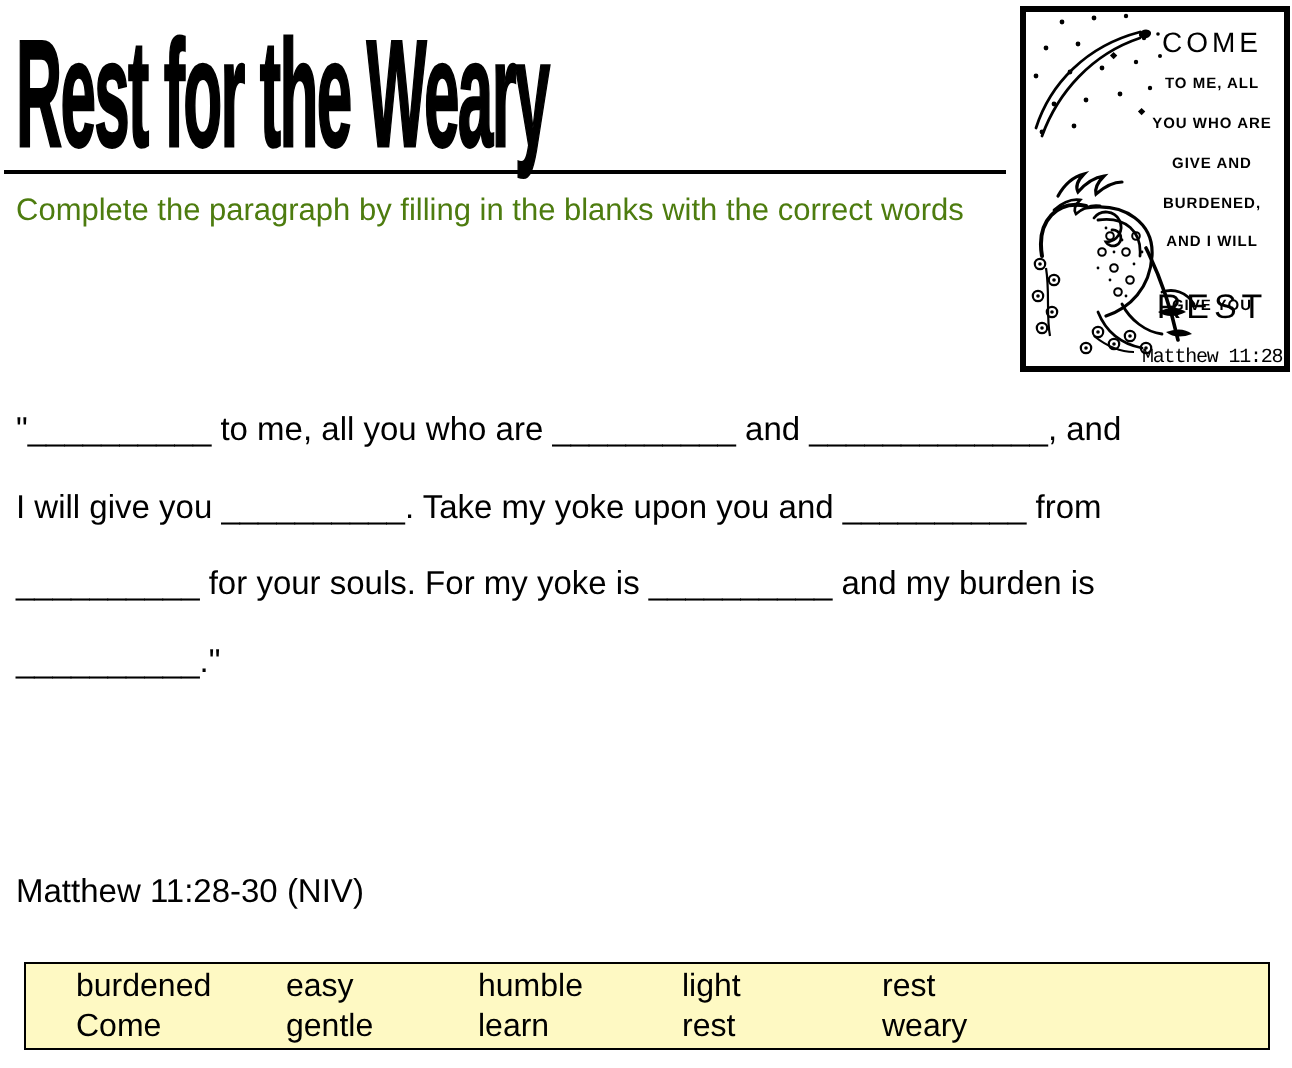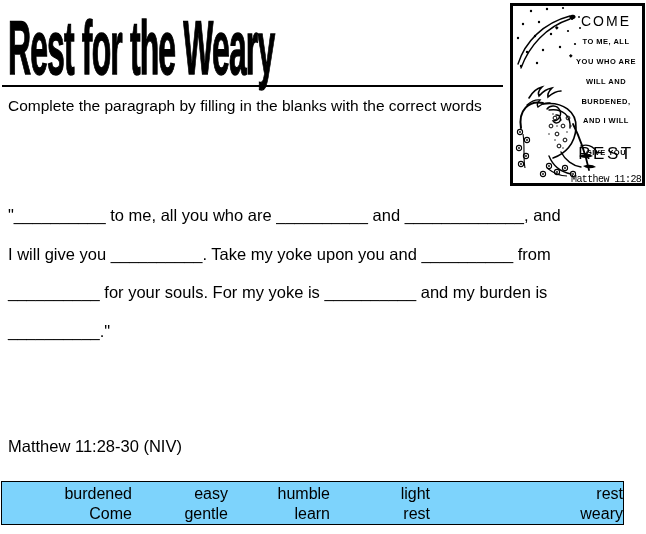--- a/index.html
+++ b/index.html
@@ -14,21 +14,21 @@
   .title{
     position:absolute;left:8px;top:10px;
     font-size:76px;font-weight:bold;line-height:76px;
     letter-spacing:-2px;white-space:nowrap;
     transform:scaleX(0.42);transform-origin:0 0;
     -webkit-text-stroke:1.4px #000;
   }
   .title-rule{position:absolute;left:2px;top:85px;width:501px;height:2px;background:#000;}
 
   
-  .instructions{position:absolute;left:8px;top:95px;font-size:15.5px;line-height:21px;color:#000000;}
+  .instructions{position:absolute;left:8px;top:95px;font-size:15.5px;line-height:21px;color:#4d7c0f;}
 
   
   .clipart{
     position:absolute;left:510px;top:3px;width:135px;height:183px;
     border:3px solid #000;box-sizing:border-box;background:#fff;
   }
   .clipart svg{position:absolute;left:0;top:0;}
   .clip-text{position:absolute;left:58px;right:1px;top:0;bottom:0;}
   .ct{position:absolute;left:0;right:0;text-align:center;white-space:nowrap;color:#000;}
   .ct-come{top:7px;font-size:14px;letter-spacing:2px;}
@@ -39,22 +39,22 @@
 
   
   .paragraph{position:absolute;left:8px;top:196px;font-size:16.5px;line-height:38.6px;}
   .paragraph div{white-space:nowrap;}
 
   
   .reference{position:absolute;left:8px;top:437px;font-size:16.5px;}
 
   
   .word-bank{
-    position:absolute;left:1px;top:481px;width:623px;height:44px;
-    border:1px solid #000;box-sizing:border-box;background:#7dd3fc;padding-top:2px;text-align:right;
+    position:absolute;left:12px;top:481px;width:623px;height:44px;
+    border:1px solid #000;box-sizing:border-box;background:#fef9c3;padding-top:2px;
   }
   .wb-row{display:grid;grid-template-columns:130px 96px 102px 100px 1fr;font-size:16px;line-height:20px;}
   .wb-c1{padding-left:25px;}
 </style>
 </head>
 <body>
 
 <div class="page">
 
   <div class="title">Rest for the Weary</div>
@@ -163,21 +163,21 @@
             <circle cx="52" cy="162" r="0.9"></circle>
           <circle cx="60" cy="168" r="0.9"></circle>
             <circle cx="30" cy="168" r="0.9"></circle>
         </g>
       </g>
     </svg>
     <div class="clip-text">
       <div class="ct ct-come">COME</div>
       <div class="ct ct-small ct-s0">TO ME, ALL</div>
       <div class="ct ct-small ct-s1">YOU WHO ARE</div>
-      <div class="ct ct-small ct-s2">WILL AND</div>
+      <div class="ct ct-small ct-s2">GIVE AND</div>
       <div class="ct ct-small ct-s3">BURDENED,</div>
       <div class="ct ct-small ct-s4">AND I WILL</div>
       <div class="ct ct-small ct-s5">GIVE YOU</div>
       <div class="ct ct-rest">REST</div>
       <div class="ct ct-ref">Matthew 11:28</div>
     </div>
   </div>
 
   <div class="paragraph">
     <div>"__________ to me, all you who are __________ and _____________, and</div>

